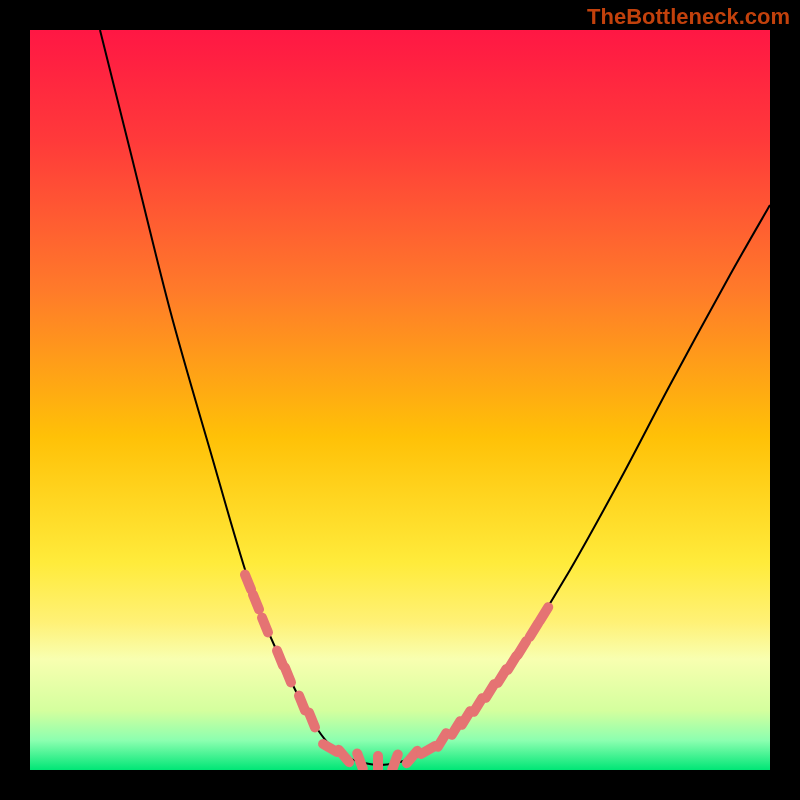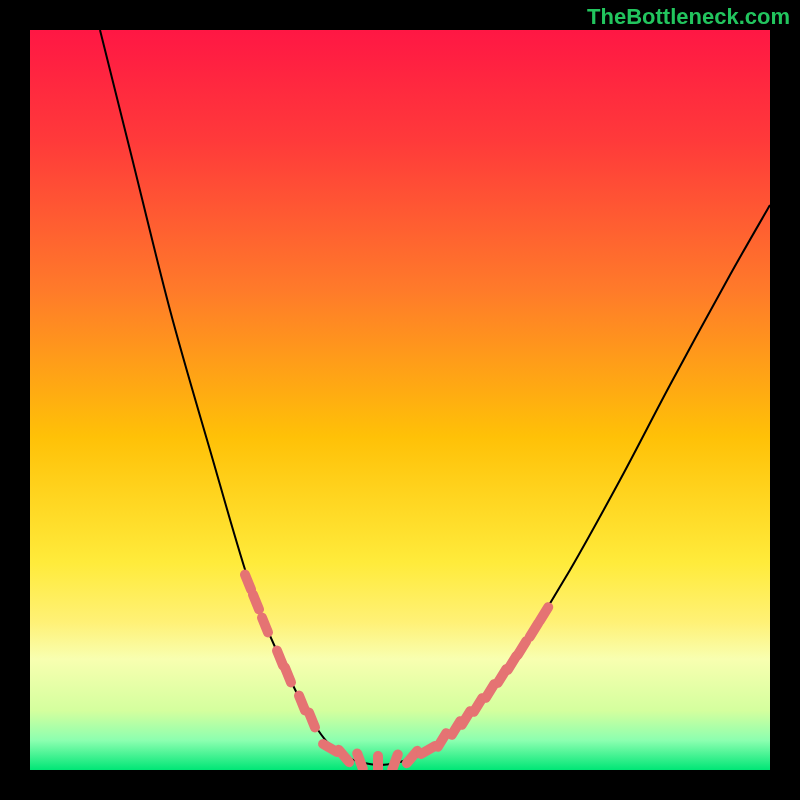--- a/index.html
+++ b/index.html
@@ -14,21 +14,21 @@
       position: relative;
       overflow: hidden;
     }
     .watermark {
       position: absolute;
       top: 4px;
       right: 10px;
       font-family: Arial, Helvetica, sans-serif;
       font-size: 22px;
       font-weight: bold;
-      color: #22c55e;
+      color: #c2410c;
       z-index: 100;
     }
     .plot-area {
       position: absolute;
       top: 30px;
       left: 30px;
       width: 740px;
       height: 740px;
       z-index: 1;
     }

